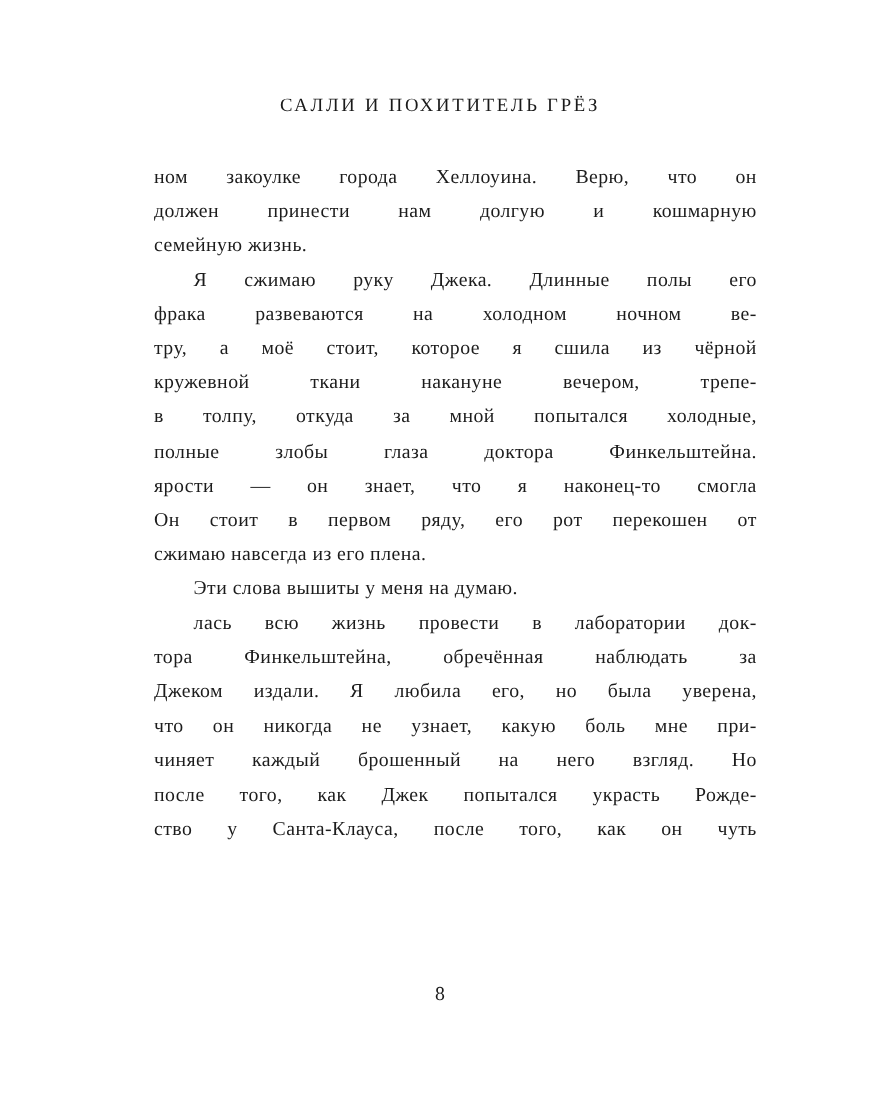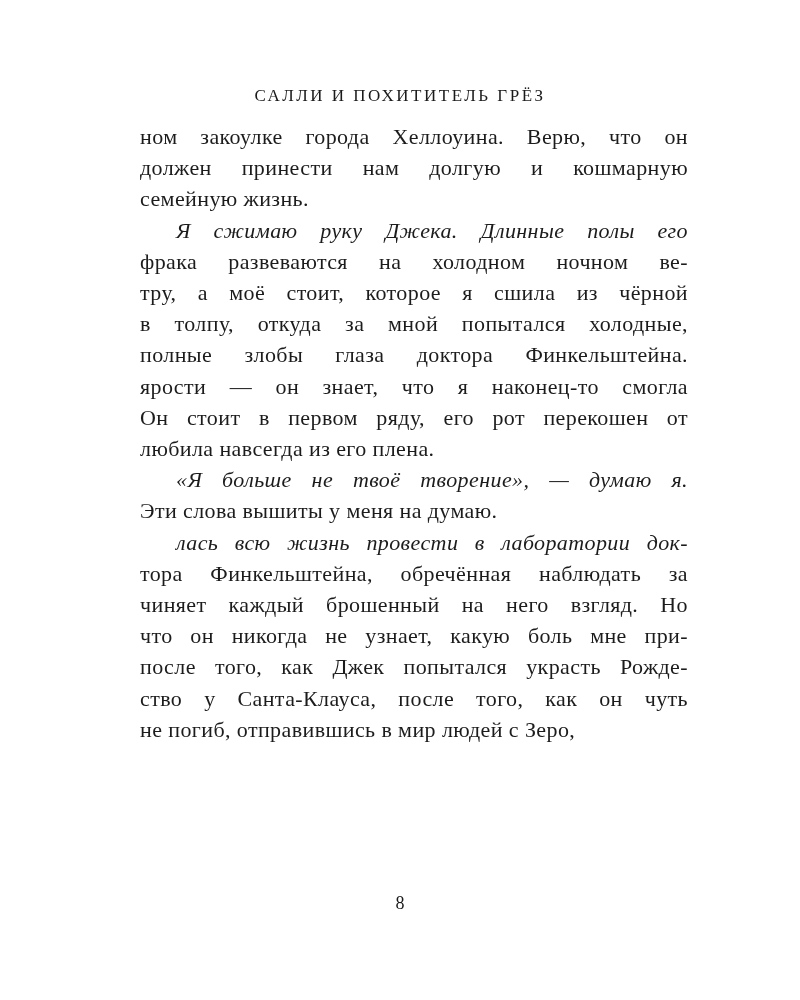--- a/index.html
+++ b/index.html
@@ -23,42 +23,41 @@
     left: 0;
     width: 100%;
     text-align: center;
     font-size: 17px;
     letter-spacing: 2.5px;
     color: #1a1a1a;
     white-space: nowrap;
   }
   .body-text {
     position: absolute;
-    top: 121px;
+    top: 145px;
     left: 140px;
     width: 548px;
-    font-size: 22px;
+    font-size: 18px;
     line-height: 31.2px;
     letter-spacing: 0.4px;
   }
   .paragraph {
     margin: 0;
   }
   .line {
     text-align: justify;
     text-align-last: justify;
     white-space: normal;
   }
   .line.last {
     text-align: center;
     text-align-last: left;
   }
   .paragraph.indent .line:first-child {
     text-indent: 36px;
-    font-style: italic;
   }
   .page-number {
     position: absolute;
     top: 893px;
     left: 0;
     width: 100%;
     text-align: center;
     font-size: 18px;
     color: #1a1a1a;
   }
@@ -72,35 +71,35 @@
   <div class="body-text" id="body-text">
       <div class="paragraph">
         <div class="line">ном закоулке города Хеллоуина. Верю, что он</div>
         <div class="line">должен принести нам долгую и кошмарную</div>
         <div class="line last">семейную жизнь.</div>
       </div>
       <div class="paragraph indent">
         <div class="line">Я сжимаю руку Джека. Длинные полы его</div>
         <div class="line">фрака развеваются на холодном ночном ве-</div>
         <div class="line">тру, а моё стоит, которое я сшила из чёрной</div>
+        <div class="line">кружевной ткани накануне вечером, трепе-</div>
         <div class="line">в толпу, откуда за мной попытался холодные,</div>
         <div class="line">полные злобы глаза доктора Финкельштейна.</div>
         <div class="line">ярости — он знает, что я наконец-то смогла</div>
         <div class="line">Он стоит в первом ряду, его рот перекошен от</div>
-        <div class="line last">любила навсегда из его плена.</div>
+        <div class="line last">сжимаю навсегда из его плена.</div>
       </div>
       <div class="paragraph indent">
-        <div class="line">«Я больше не твоё творение», — думаю я.</div>
         <div class="line last">Эти слова вышиты у меня на думаю.</div>
       </div>
       <div class="paragraph indent">
         <div class="line">лась всю жизнь провести в лаборатории док-</div>
         <div class="line">тора Финкельштейна, обречённая наблюдать за</div>
+        <div class="line">Джеком издали. Я любила его, но была уверена,</div>
+        <div class="line">что он никогда не узнает, какую боль мне при-</div>
         <div class="line">чиняет каждый брошенный на него взгляд. Но</div>
-        <div class="line">что он никогда не узнает, какую боль мне при-</div>
         <div class="line">после того, как Джек попытался украсть Рожде-</div>
         <div class="line">ство у Санта-Клауса, после того, как он чуть</div>
-        <div class="line last">не погиб, отправившись в мир людей с Зеро,</div>
       </div>
     </div>
 
   <div class="page-number">8</div>
 </div>
 
 </body></html>

